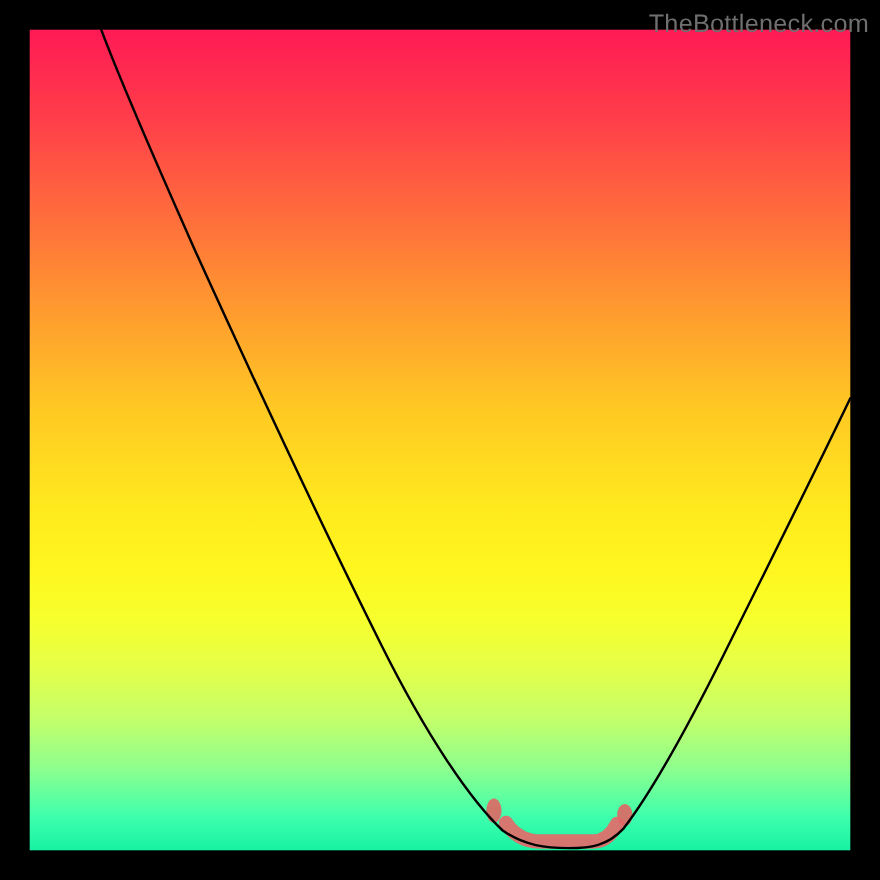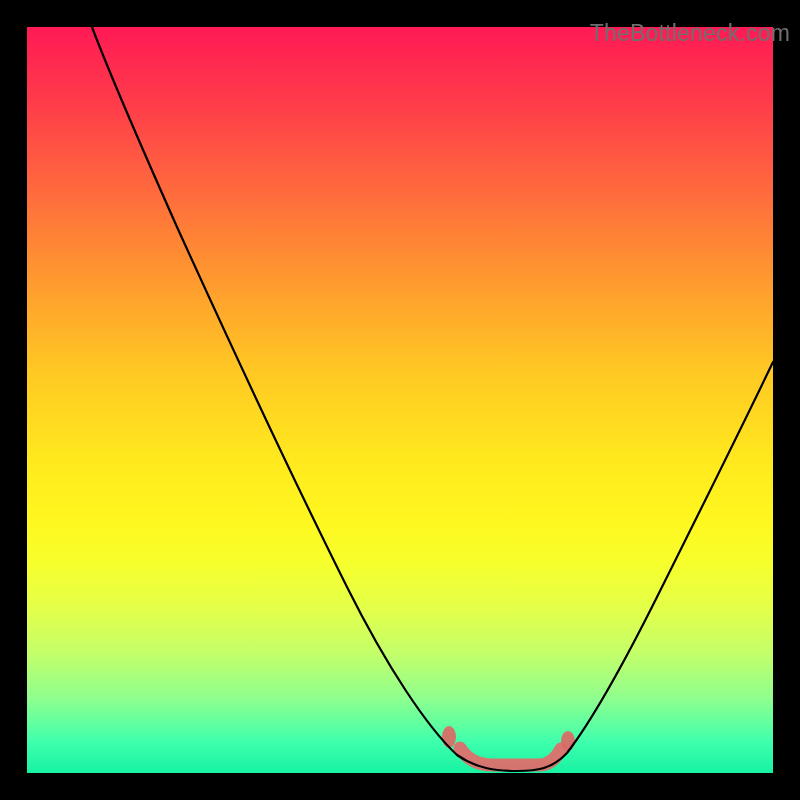--- a/index.html
+++ b/index.html
@@ -34,21 +34,21 @@
       #f6ff2d 72%,
       #e3ff4a 78%,
       #c3ff6a 84%,
       #8eff8e 90%,
       #3dffad 96%,
       #17f2a2 100%
     );
   }
   .watermark {
     position: absolute;
-    top: 20px;
+    top: 8px;
     right: 10px;
     color: #6f6f6f;
     font-size: 23px;
     font-weight: 500;
     letter-spacing: 0.2px;
   }
   svg.curve {
     position: absolute;
     inset: 0;
     width: 100%;

